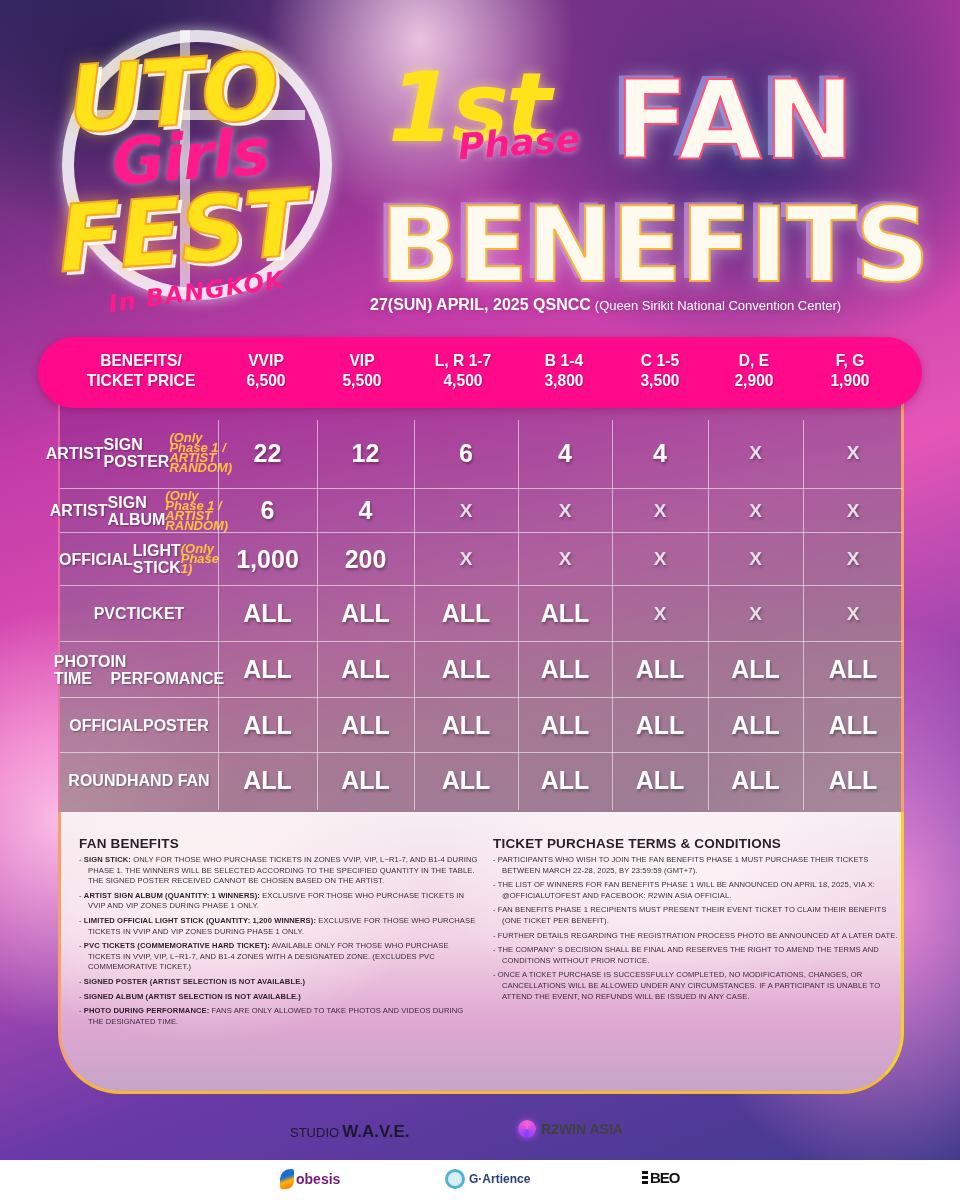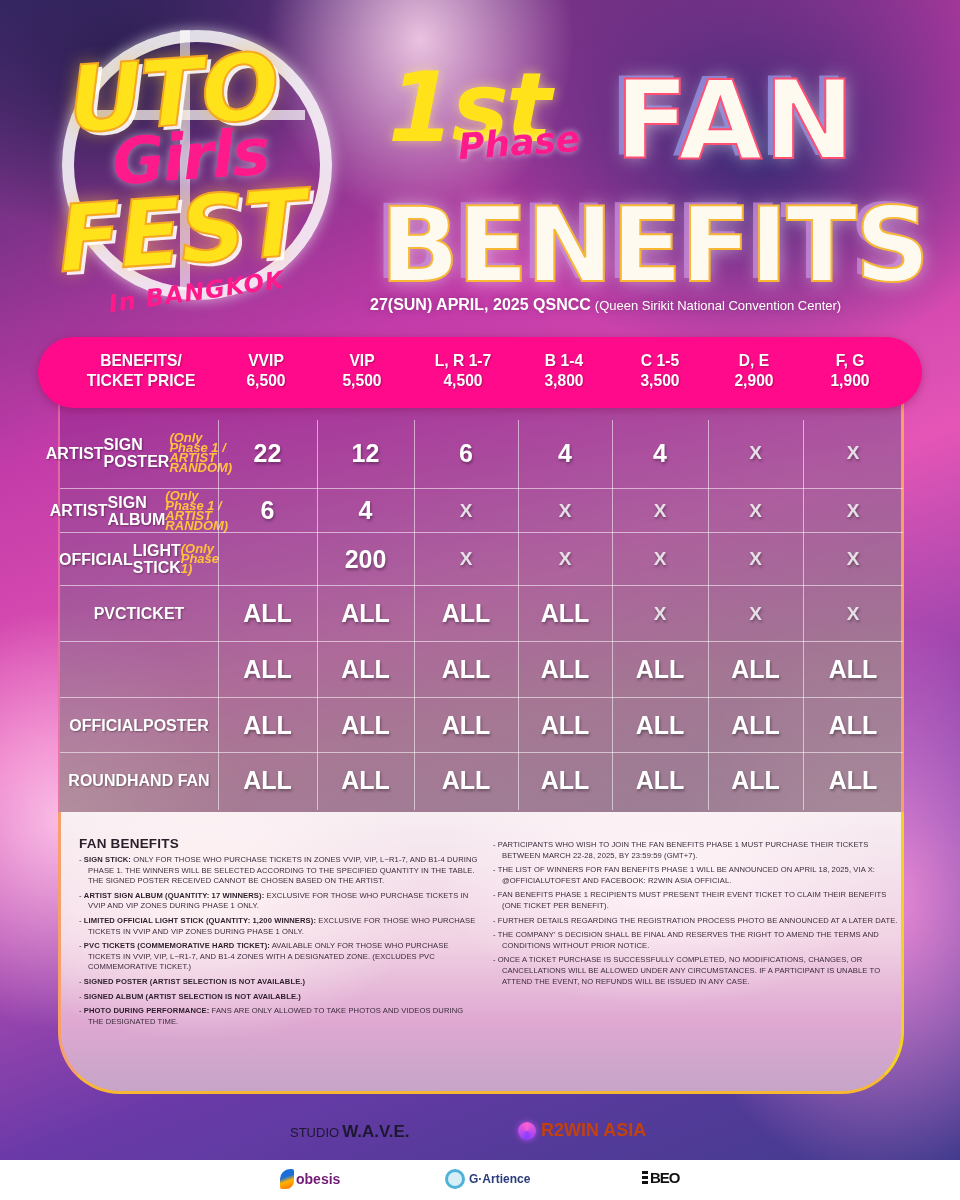--- a/index.html
+++ b/index.html
@@ -123,21 +123,21 @@
   .info-col.right { left: 432px; width: 405px; }
   .info-title { font-weight: 700; font-size: 13.5px; color: #2a1e2a; margin-bottom: 2px; letter-spacing: 0.2px; }
   .bullet { font-size: 7.6px; line-height: 10.6px; margin-top: 4px; padding-left: 9px; text-indent: -9px; letter-spacing: 0.1px; }
   .bullet b { font-weight: 700; color: #2a1e2a; }
 
   
   .sponsor-band { position: absolute; left: 0; top: 1108px; width: 960px; height: 52px; }
   .studio { position: absolute; left: 290px; top: 14px; color: #1c1830; white-space: nowrap; }
   .studio-small { font-size: 13px; }
   .studio-big { font-size: 17px; font-weight: 700; margin-left: 3px; }
-  .r2win { position: absolute; left: 518px; top: 12px; display: flex; align-items: center; color: #c2410c; font-weight: 700; font-size: 18px; }
+  .r2win { position: absolute; left: 518px; top: 12px; display: flex; align-items: center; color: #404040; font-weight: 700; font-size: 14px; }
   .r2win-icon {
     width: 18px; height: 18px; border-radius: 50%; margin-right: 5px;
     background: conic-gradient(#ff5fd2, #8a3cff, #ff5fd2);
     box-shadow: 0 0 6px rgba(200,80,255,0.8);
   }
   .footer { position: absolute; left: 0; top: 1160px; width: 960px; height: 40px; background: #fff; }
   .f-logo { position: absolute; top: 9px; display: flex; align-items: center; font-size: 14px; font-weight: 700; }
   .obesis { left: 280px; color: #701a75; }
   .obesis-mark { width: 14px; height: 20px; margin-right: 2px; background: linear-gradient(160deg,#1a6ed8 0%, #1a6ed8 40%, #ffb300 60%, #ff6a00 100%); border-radius: 10px 2px 8px 2px; }
   .gart { left: 445px; color: #2a3c7a; font-size: 12px; }
@@ -197,20 +197,21 @@
         <div class="cell x" style="left: 552px; width: 96px;">X</div>
         <div class="cell x" style="left: 648px; width: 95px;">X</div>
         <div class="cell x" style="left: 743px; width: 100px;">X</div>
       </div>
       <div class="grid-row" style="top: 136px; height: 53px;">
         <div class="row-label">
           <span>OFFICIAL</span>
           <span>LIGHT STICK</span>
           <span class="row-note">(Only Phase 1)</span>
         </div>
+        <div class="cell" style="left: 158px; width: 99px;">1,000</div>
         <div class="cell" style="left: 257px; width: 97px;">200</div>
         <div class="cell x" style="left: 354px; width: 104px;">X</div>
         <div class="cell x" style="left: 458px; width: 94px;">X</div>
         <div class="cell x" style="left: 552px; width: 96px;">X</div>
         <div class="cell x" style="left: 648px; width: 95px;">X</div>
         <div class="cell x" style="left: 743px; width: 100px;">X</div>
       </div>
       <div class="grid-row" style="top: 189px; height: 56px;">
         <div class="row-label">
           <span>PVC</span>
@@ -218,20 +219,24 @@
         </div>
         <div class="cell" style="left: 158px; width: 99px;">ALL</div>
         <div class="cell" style="left: 257px; width: 97px;">ALL</div>
         <div class="cell" style="left: 354px; width: 104px;">ALL</div>
         <div class="cell" style="left: 458px; width: 94px;">ALL</div>
         <div class="cell x" style="left: 552px; width: 96px;">X</div>
         <div class="cell x" style="left: 648px; width: 95px;">X</div>
         <div class="cell x" style="left: 743px; width: 100px;">X</div>
       </div>
       <div class="grid-row" style="top: 245px; height: 56px;">
+        <div class="row-label">
+          <span>PHOTO TIME</span>
+          <span>IN PERFOMANCE</span>
+        </div>
         <div class="cell" style="left: 158px; width: 99px;">ALL</div>
         <div class="cell" style="left: 257px; width: 97px;">ALL</div>
         <div class="cell" style="left: 354px; width: 104px;">ALL</div>
         <div class="cell" style="left: 458px; width: 94px;">ALL</div>
         <div class="cell" style="left: 552px; width: 96px;">ALL</div>
         <div class="cell" style="left: 648px; width: 95px;">ALL</div>
         <div class="cell" style="left: 743px; width: 100px;">ALL</div>
       </div>
       <div class="grid-row" style="top: 301px; height: 55px;">
         <div class="row-label">
@@ -302,29 +307,30 @@
     <span class="hl">F, G</span>
     <span class="hl">1,900</span>
   </div>
 </div>
 
 <div class="info-panel">
   <div class="info-col left">
     <div class="info-title">FAN BENEFITS</div>
     <div id="fb-host">
         <div class="bullet"><span>-  </span><b>SIGN STICK:</b><span> ONLY FOR THOSE WHO PURCHASE TICKETS IN ZONES VVIP, VIP, L~R1-7, AND B1-4 DURING PHASE 1. THE WINNERS WILL BE SELECTED ACCORDING TO THE SPECIFIED QUANTITY IN THE TABLE. THE SIGNED POSTER RECEIVED CANNOT BE CHOSEN BASED ON THE ARTIST.</span></div>
-        <div class="bullet"><span>-  </span><b>ARTIST SIGN ALBUM (QUANTITY: 17 WINNERS):</b><span> EXCLUSIVE FOR THOSE WHO PURCHASE TICKETS IN VVIP AND VIP ZONES DURING PHASE 1 ONLY.</span></div>
+        <div class="bullet"><span>-  </span><b>ARTIST SIGN ALBUM (QUANTITY: 1 WINNERS):</b><span> EXCLUSIVE FOR THOSE WHO PURCHASE TICKETS IN VVIP AND VIP ZONES DURING PHASE 1 ONLY.</span></div>
         <div class="bullet"><span>-  </span><b>LIMITED OFFICIAL LIGHT STICK (QUANTITY: 1,200 WINNERS):</b><span> EXCLUSIVE FOR THOSE WHO PURCHASE TICKETS IN VVIP AND VIP ZONES DURING PHASE 1 ONLY.</span></div>
         <div class="bullet"><span>-  </span><b>PVC TICKETS (COMMEMORATIVE HARD TICKET):</b><span> AVAILABLE ONLY FOR THOSE WHO PURCHASE TICKETS IN VVIP, VIP, L~R1-7, AND B1-4 ZONES WITH A DESIGNATED ZONE. (EXCLUDES PVC COMMEMORATIVE TICKET.)</span></div>
         <div class="bullet"><span>-  </span><b>SIGNED POSTER (ARTIST SELECTION IS NOT AVAILABLE.)</b><span></span></div>
         <div class="bullet"><span>-  </span><b>SIGNED ALBUM (ARTIST SELECTION IS NOT AVAILABLE.)</b><span></span></div>
         <div class="bullet"><span>-  </span><b>PHOTO DURING PERFORMANCE:</b><span> FANS ARE ONLY ALLOWED TO TAKE PHOTOS AND VIDEOS DURING THE DESIGNATED TIME.</span></div>
       </div>
   </div>
   <div class="info-col right">
+    <div class="info-title">TICKET PURCHASE TERMS &amp; CONDITIONS</div>
     <div id="tc-host">
         <div class="bullet"><span>- </span><span>PARTICIPANTS WHO WISH TO JOIN THE FAN BENEFITS PHASE 1 MUST PURCHASE THEIR TICKETS BETWEEN MARCH 22-28, 2025, BY 23:59:59 (GMT+7).</span></div>
         <div class="bullet"><span>- </span><span>THE LIST OF WINNERS FOR FAN BENEFITS PHASE 1 WILL BE ANNOUNCED ON APRIL 18, 2025, VIA X: @OFFICIALUTOFEST AND FACEBOOK: R2WIN ASIA OFFICIAL.</span></div>
         <div class="bullet"><span>- </span><span>FAN BENEFITS PHASE 1 RECIPIENTS MUST PRESENT THEIR EVENT TICKET TO CLAIM THEIR BENEFITS (ONE TICKET PER BENEFIT).</span></div>
         <div class="bullet"><span>- </span><span>FURTHER DETAILS REGARDING THE REGISTRATION PROCESS PHOTO BE ANNOUNCED AT A LATER DATE.</span></div>
         <div class="bullet"><span>- </span><span>THE COMPANY' S DECISION SHALL BE FINAL AND RESERVES THE RIGHT TO AMEND THE TERMS AND CONDITIONS WITHOUT PRIOR NOTICE.</span></div>
         <div class="bullet"><span>- </span><span>ONCE A TICKET PURCHASE IS SUCCESSFULLY COMPLETED, NO MODIFICATIONS, CHANGES, OR CANCELLATIONS WILL BE ALLOWED UNDER ANY CIRCUMSTANCES. IF A PARTICIPANT IS UNABLE TO ATTEND THE EVENT, NO REFUNDS WILL BE ISSUED IN ANY CASE.</span></div>
       </div>
   </div>
 </div>

